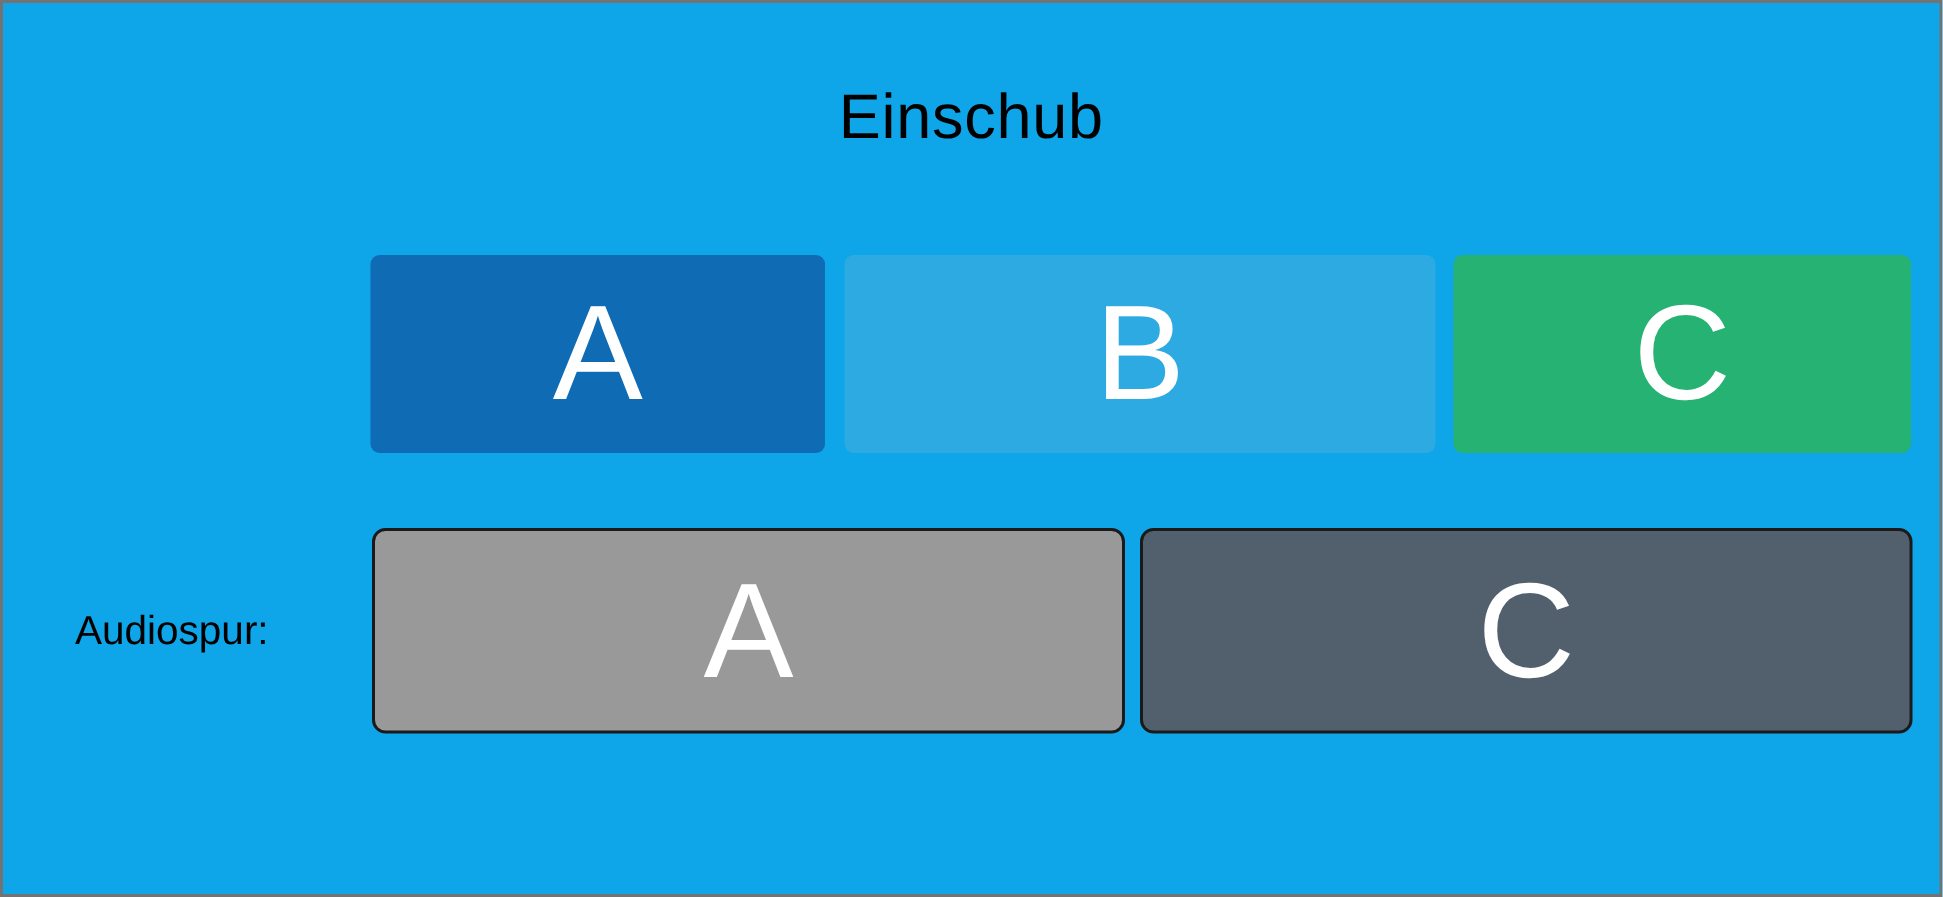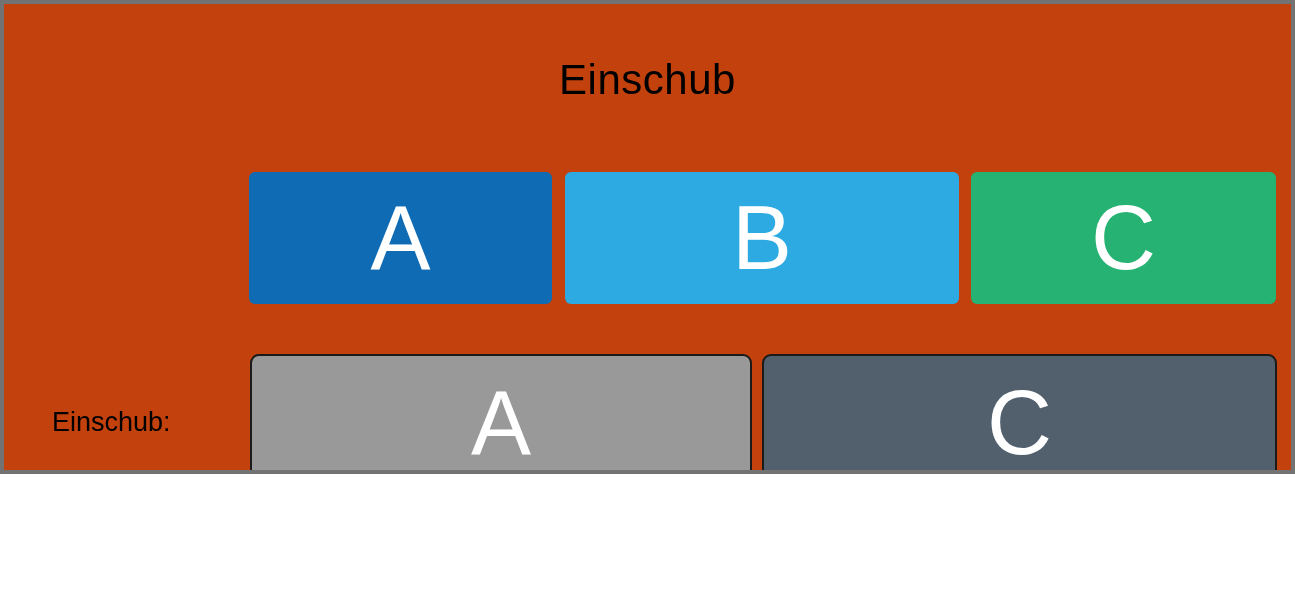--- a/index.html
+++ b/index.html
@@ -4,24 +4,24 @@
 <style>
   html, body {
     margin: 0;
     padding: 0;
     background: #ffffff;
     font-family: "Liberation Sans", sans-serif;
   }
   .frame {
     position: relative;
     width: 1295px;
-    height: 474px;
+    height: 598px;
     box-sizing: border-box;
-    border: 4px solid #737373;
-    background: #c2410c;
+    border: 2px solid #737373;
+    background: #0ea5e9;
     overflow: hidden;
   }
   .title {
     position: absolute;
     top: 52px;
     left: 0;
     width: 100%;
     text-align: center;
     font-size: 42px;
     color: #000000;
@@ -86,21 +86,21 @@
       <span>A</span>
     </div>
     <div class="block v-b" style="background-color: rgb(44, 170, 225);">
       <span>B</span>
     </div>
     <div class="block v-c" style="background-color: rgb(37, 178, 114);">
       <span>C</span>
     </div>
   </div>
 
-  <div class="row-label audio">Einschub:</div>
+  <div class="row-label audio">Audiospur:</div>
 
   <div class="blocks audio">
     <div class="block a-a" style="background-color: rgb(153, 153, 153);">
       <span>A</span>
     </div>
     <div class="block a-c" style="background-color: rgb(82, 96, 110);">
       <span>C</span>
     </div>
   </div>
 

